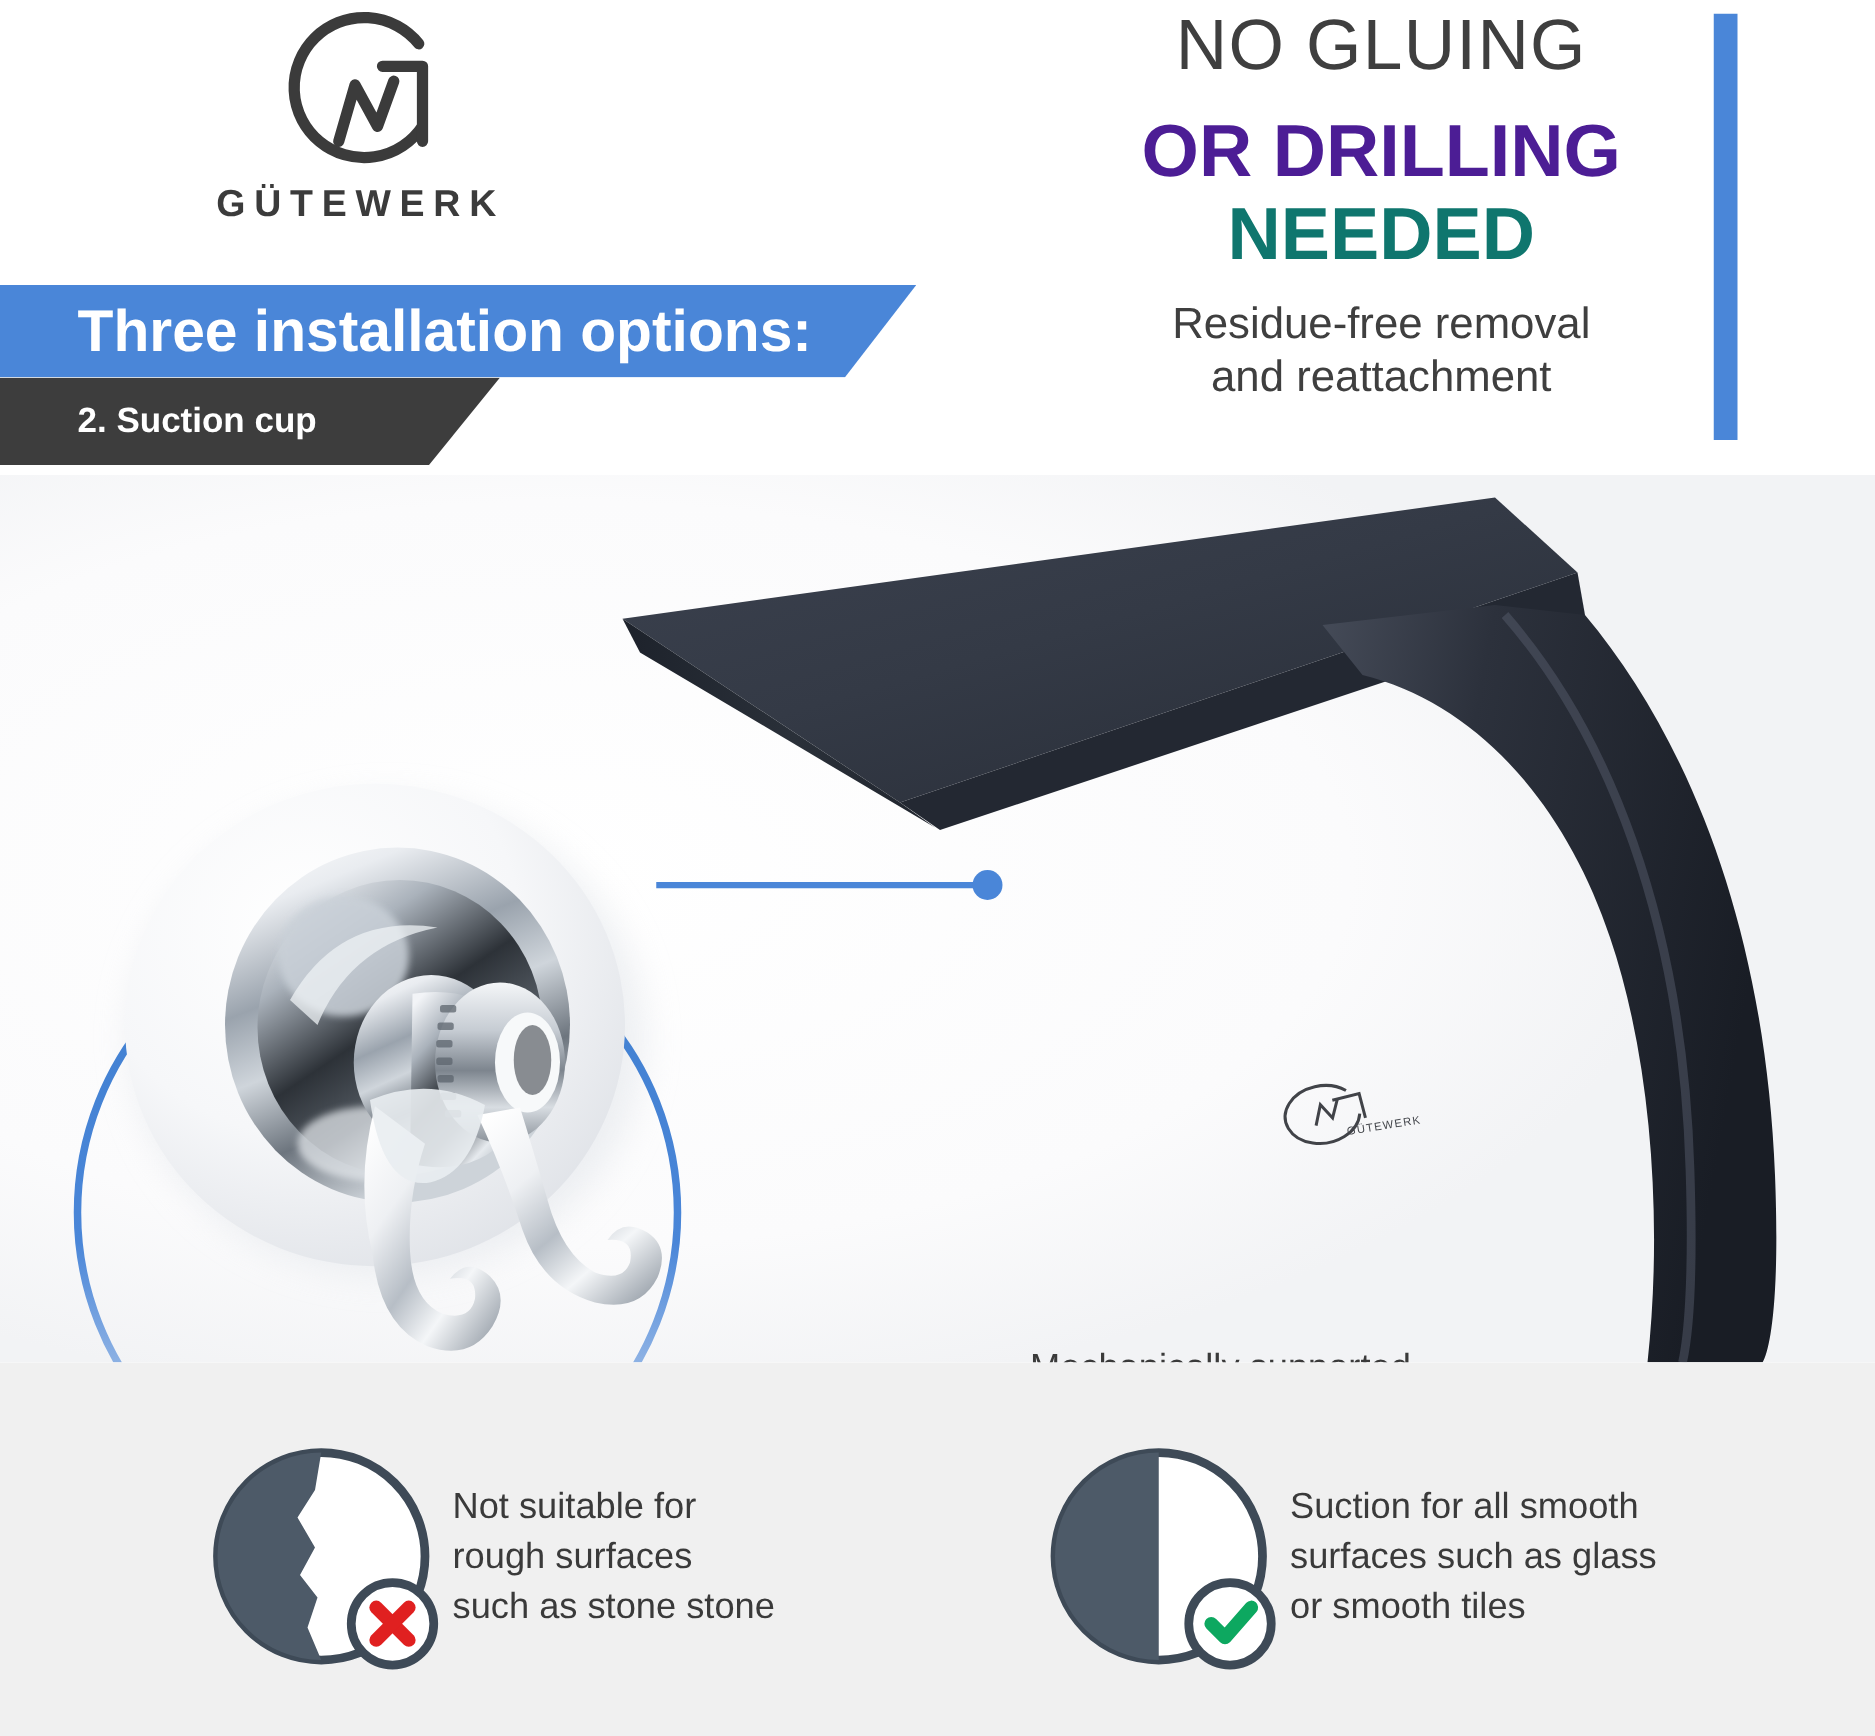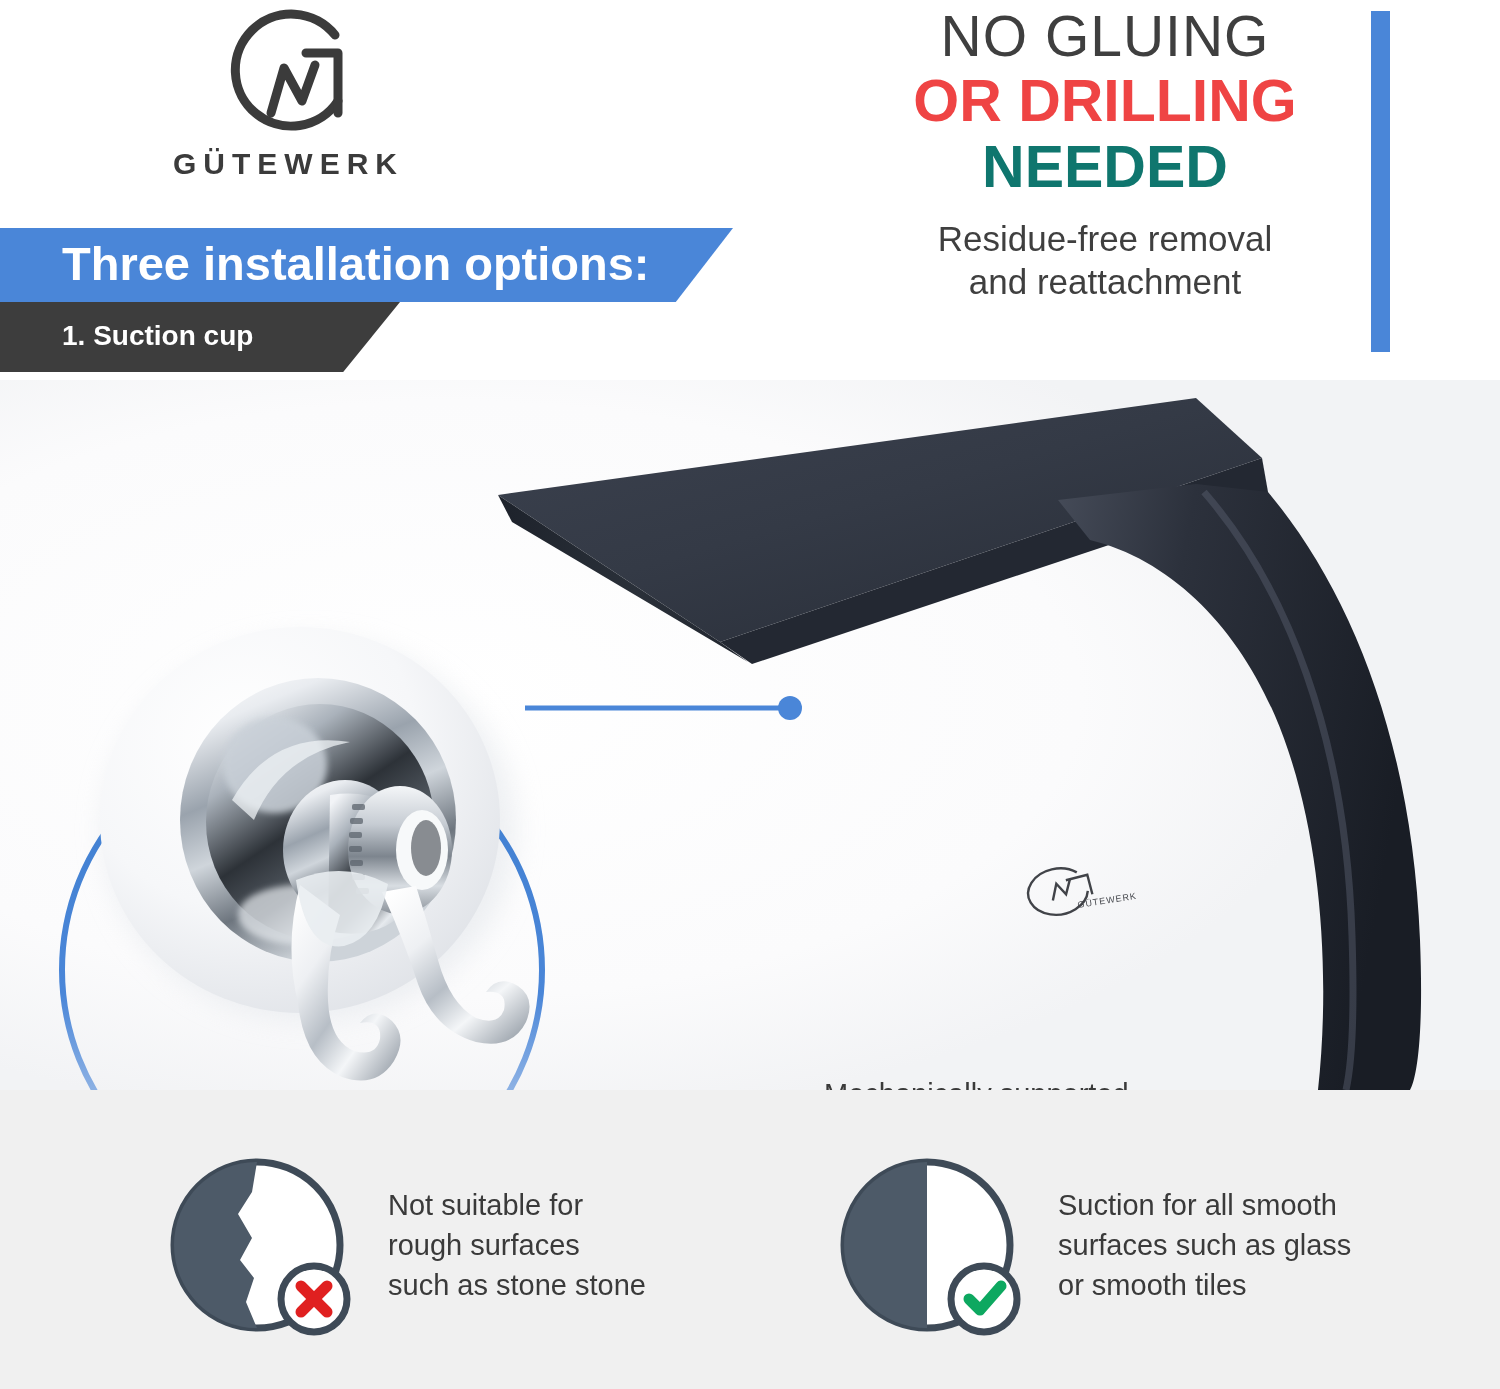--- a/index.html
+++ b/index.html
@@ -105,23 +105,23 @@
     color: #3f3f3f;
     line-height: 1.06;
     margin-top: 6px;
     white-space: nowrap;
   }
   .headline-l2 {
     display: block;
     font-size: 59px;
     font-weight: 800;
     letter-spacing: 0px;
-    color: #ef4444;
+    color: #4c1d95;
     line-height: 1.12;
-    margin-top: 2px;
+    margin-top: 22px;
     white-space: nowrap;
   }
   .headline-l3 {
     display: block;
     font-size: 59px;
     font-weight: 800;
     color: #0f766e;
     line-height: 1.12;
     white-space: nowrap;
   }
@@ -185,21 +185,21 @@
     align-items: center;
   }
   .surface-item.left  { left: 168px; }
   .surface-item.right { left: 838px; }
   .surface-icon {
     flex: 0 0 auto;
     width: 190px;
     height: 186px;
   }
   .surface-text {
-    margin-left: 30px;
+    margin-left: 4px;
     font-size: 29px;
     line-height: 1.38;
     color: #3a3a3a;
   }
   .surface-text span { display: block; white-space: nowrap; }
 </style>
 </head>
 <body>
 
 <div id="page">
@@ -213,21 +213,21 @@
         <path d="M61 105 L74 60 L92 93 L105 57" fill="none" stroke="#3b3b3b" stroke-width="9" stroke-linecap="round" stroke-linejoin="round"></path>
       </svg>
       <span class="brand-name">GÜTEWERK</span>
     </div>
 
     <div class="banner-blue">
       <span class="banner-label">Three installation options:</span>
     </div>
 
     <div class="banner-dark">
-      <span class="banner-label">1. Suction cup</span>
+      <span class="banner-label">2. Suction cup</span>
     </div>
 
     <div class="headline">
       <span class="headline-l1">NO GLUING</span>
       <span class="headline-l2">OR DRILLING</span>
       <span class="headline-l3">NEEDED</span>
       <span class="headline-sub">Residue-free removal</span>
       <span class="headline-sub" style="margin-top:0">and reattachment</span>
     </div>
 

